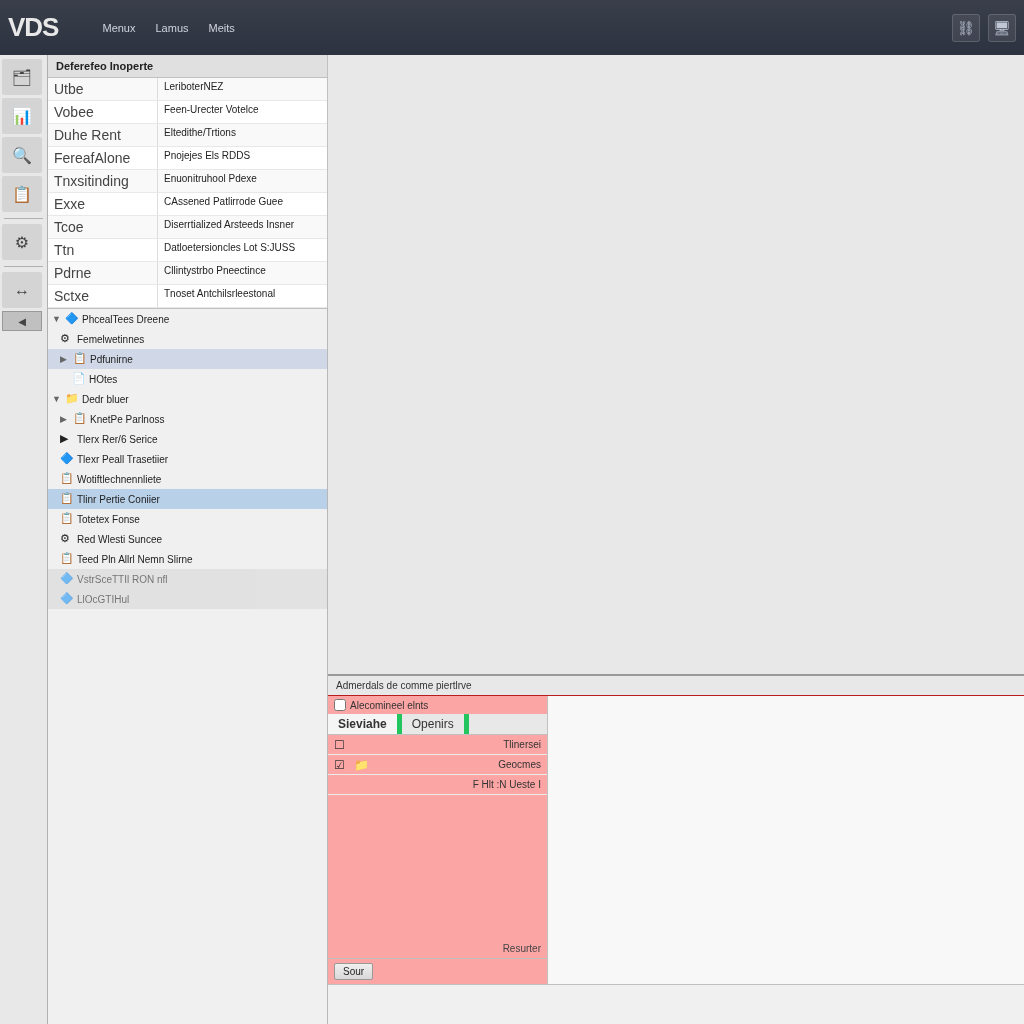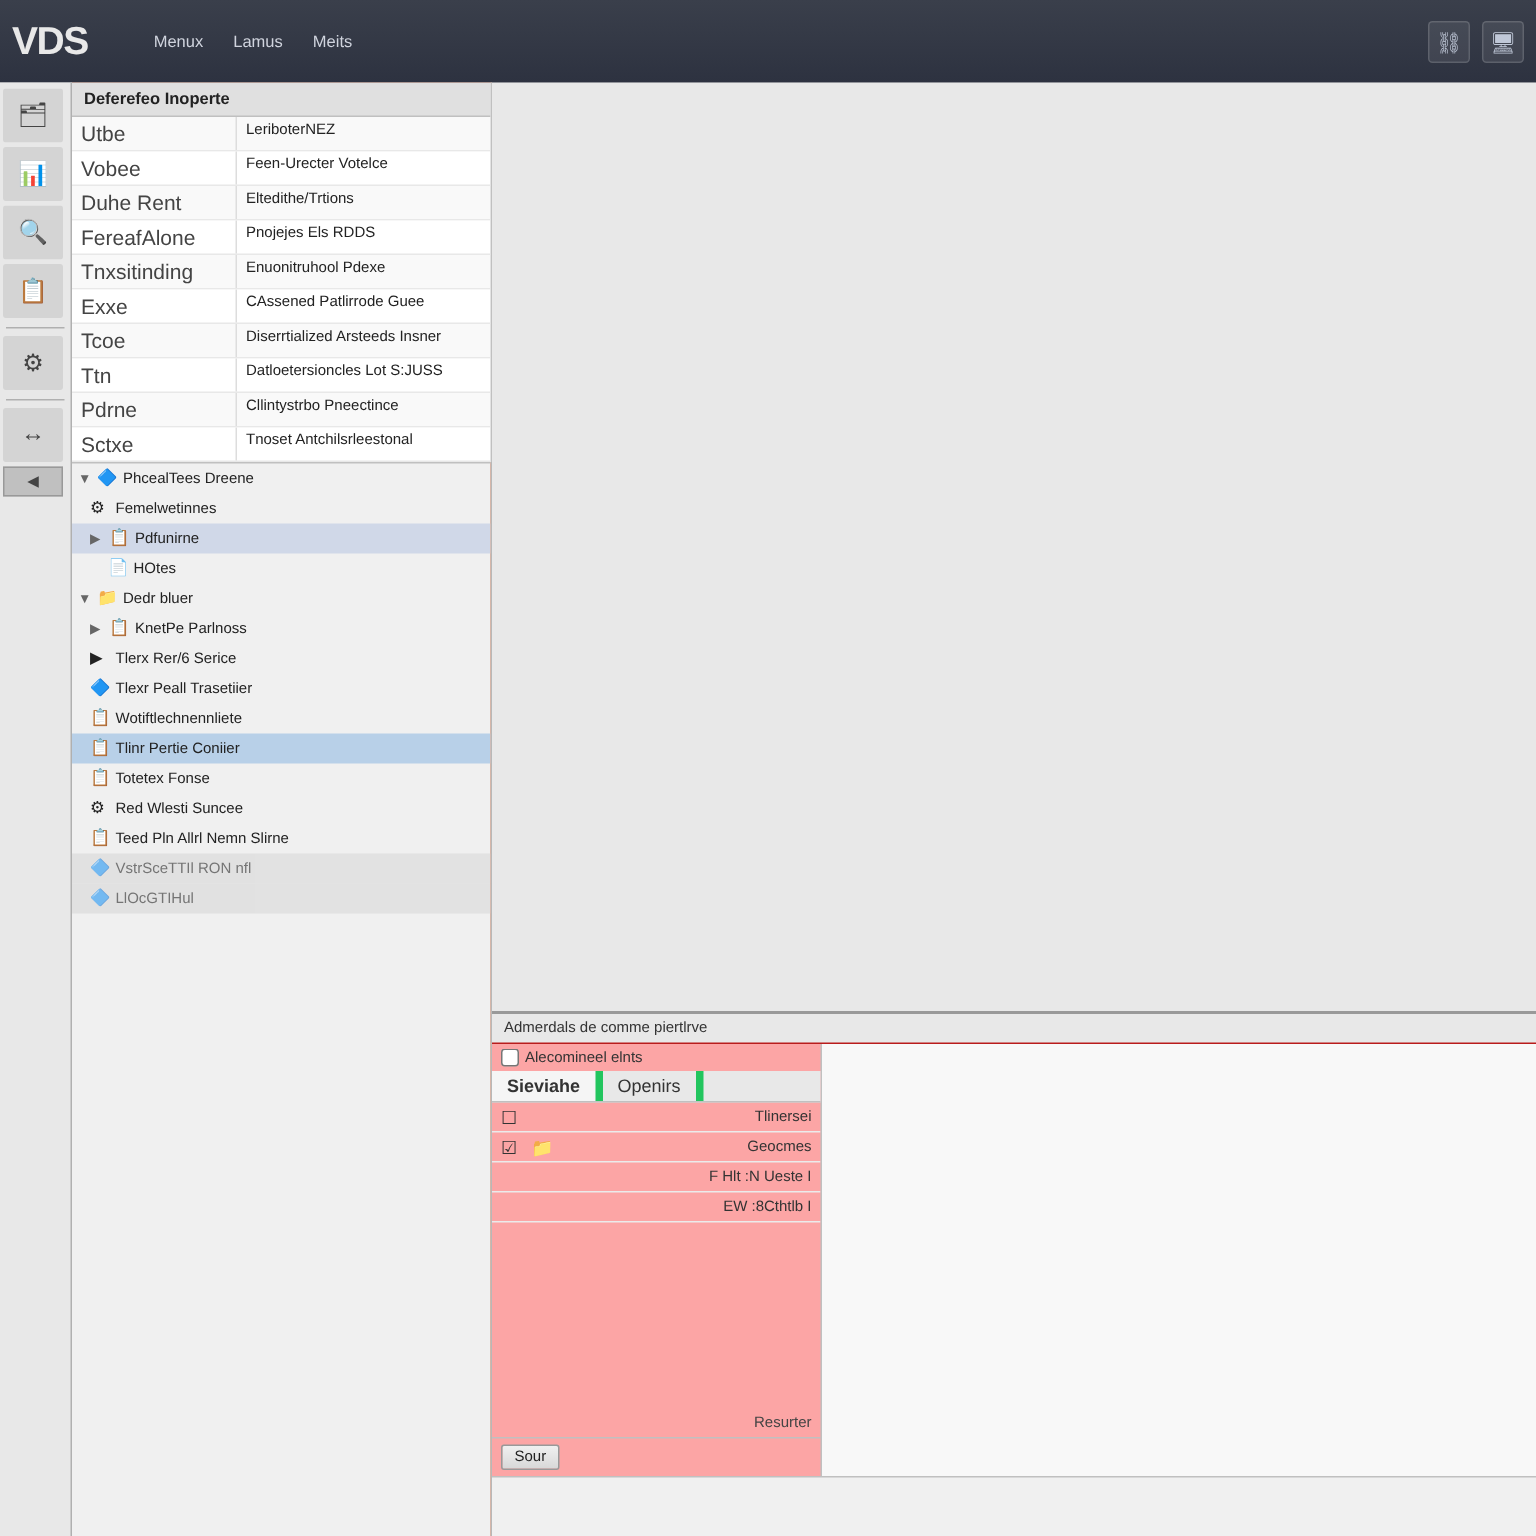--- a/index.html
+++ b/index.html
@@ -514,23 +514,20 @@
                 <span class="list-text-right">Tlinersei</span>
               </div>
               <div class="bottom-list-item">
                 <span class="list-icon">☑</span>
                 <span class="list-icon">📁</span>
                 <span class="list-text-right">Geocmes</span>
               </div>
               <div class="bottom-list-item" style="padding-left:20px;">
                 <span class="list-text-right">F Hlt :N Ueste I</span>
               </div>
-              <div class="bottom-list-item" style="padding-left:20px;">
-                <span class="list-text-right">EW :8Cthtlb I</span>
-              </div>
             </div>
             <div class="remember-text">Resurter</div>
             <div class="bottom-buttons">
               <button class="btn">Sour</button>
             </div>
           </div>
           <div class="bottom-right">
           </div>
         </div>
         <div class="bottom-input-area"></div>

